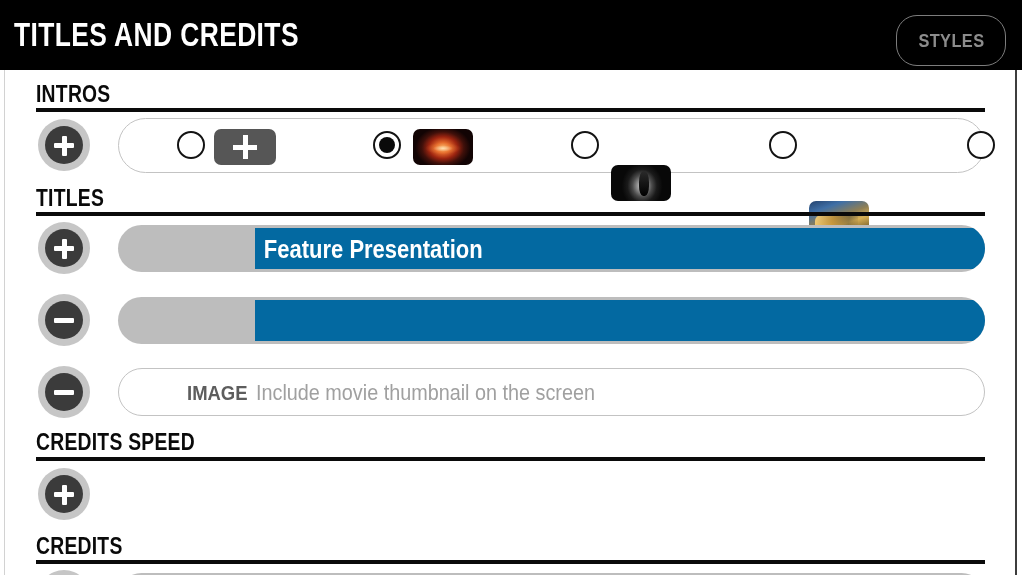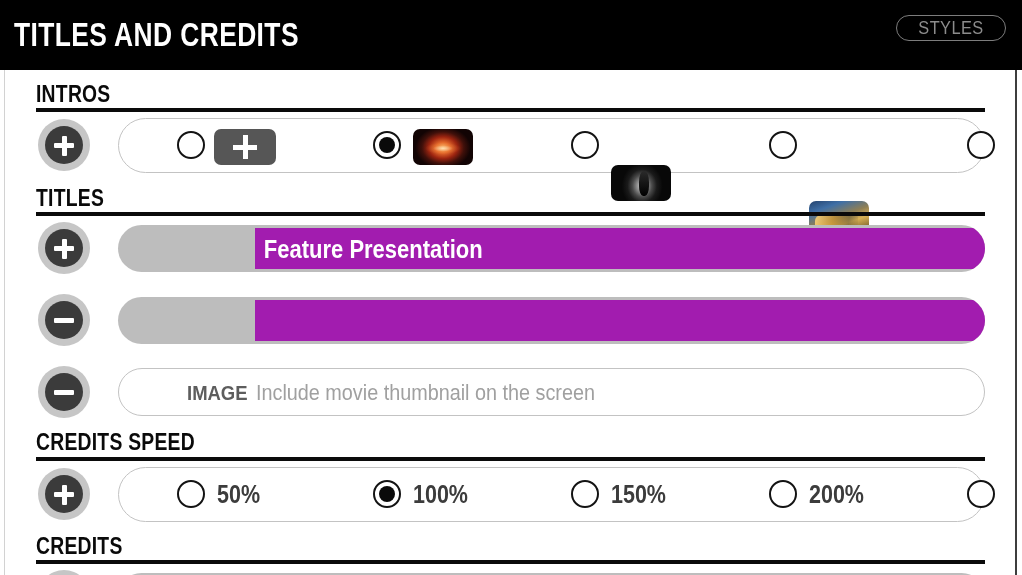--- a/index.html
+++ b/index.html
@@ -45,27 +45,27 @@
     white-space: nowrap;
   }
   .header-buttons {
     position: absolute;
     right: 16px;
     top: 15px;
     display: flex;
     gap: 16px;
   }
   .hbtn {
-    height: 26px;
+    height: 51px;
     border-radius: 21px;
     border: 1.5px solid #7d7d7d;
     background: #000000;
     color: #8c8c8c;
     font-family: "Liberation Sans Narrow", "Liberation Sans", sans-serif;
-    font-weight: 400;
+    font-weight: 700;
     font-size: 19px;
     letter-spacing: 0.5px;
     display: flex;
     align-items: center;
     justify-content: center;
     cursor: pointer;
     user-select: none;
   }
   .hbtn > span { transform: scaleX(0.86); display: block; white-space: nowrap; }
   .hbtn.styles { width: 110px; }
@@ -265,21 +265,21 @@
     font-weight: 700;
     font-size: 21px;
     line-height: 22px;
     transform: scaleX(0.88);
     white-space: nowrap;
   }
   .fld-label.right { transform-origin: right center; }
 
   .fld-input {
     position: absolute;
-    background: #a21caf;
+    background: #0369a1;
     display: flex;
     align-items: center;
     cursor: text;
     overflow: hidden;
   }
   .fld-input .val {
     color: #ffffff;
     font-family: "Liberation Sans Narrow", "Liberation Sans", sans-serif;
     font-weight: 700;
     font-size: 25px;
@@ -413,36 +413,20 @@
       <div class="img-ph" style="left:137px; top:12px;">Include movie thumbnail on the screen</div>
     </div>
 
     <div class="sec-head" style="top:360px;">CREDITS SPEED</div>
     <div class="sec-rule" style="top:387px;"></div>
 
     <div class="rbtn plus" style="left:38px; top:398px;">
       <div class="core"></div>
     </div>
 
-    <div class="pill" style="left:118px; top:397px; width:867px; height:55px;">
-
-      <div class="radio" style="left:58px;  top:12px;"></div>
-      <div class="opt-label" style="left:98px; top:13px;">50%</div>
-
-      <div class="radio on" style="left:254px; top:12px;"></div>
-      <div class="opt-label" style="left:294px; top:13px;">100%</div>
-
-      <div class="radio" style="left:452px; top:12px;"></div>
-      <div class="opt-label" style="left:492px; top:13px;">150%</div>
-
-      <div class="radio" style="left:650px; top:12px;"></div>
-      <div class="opt-label" style="left:690px; top:13px;">200%</div>
-
-      <div class="radio" style="left:848px; top:12px;"></div>
-    </div>
 
     <div class="sec-head" style="top:464px;">CREDITS</div>
     <div class="sec-rule" style="top:490px;"></div>
 
     <div class="cut-rbtn" style="left:38px; top:500px;"></div>
     <div class="cut-pill" style="left:118px; top:503px; width:867px; height:47px;"></div>
   </div>
 
 </div>
 

